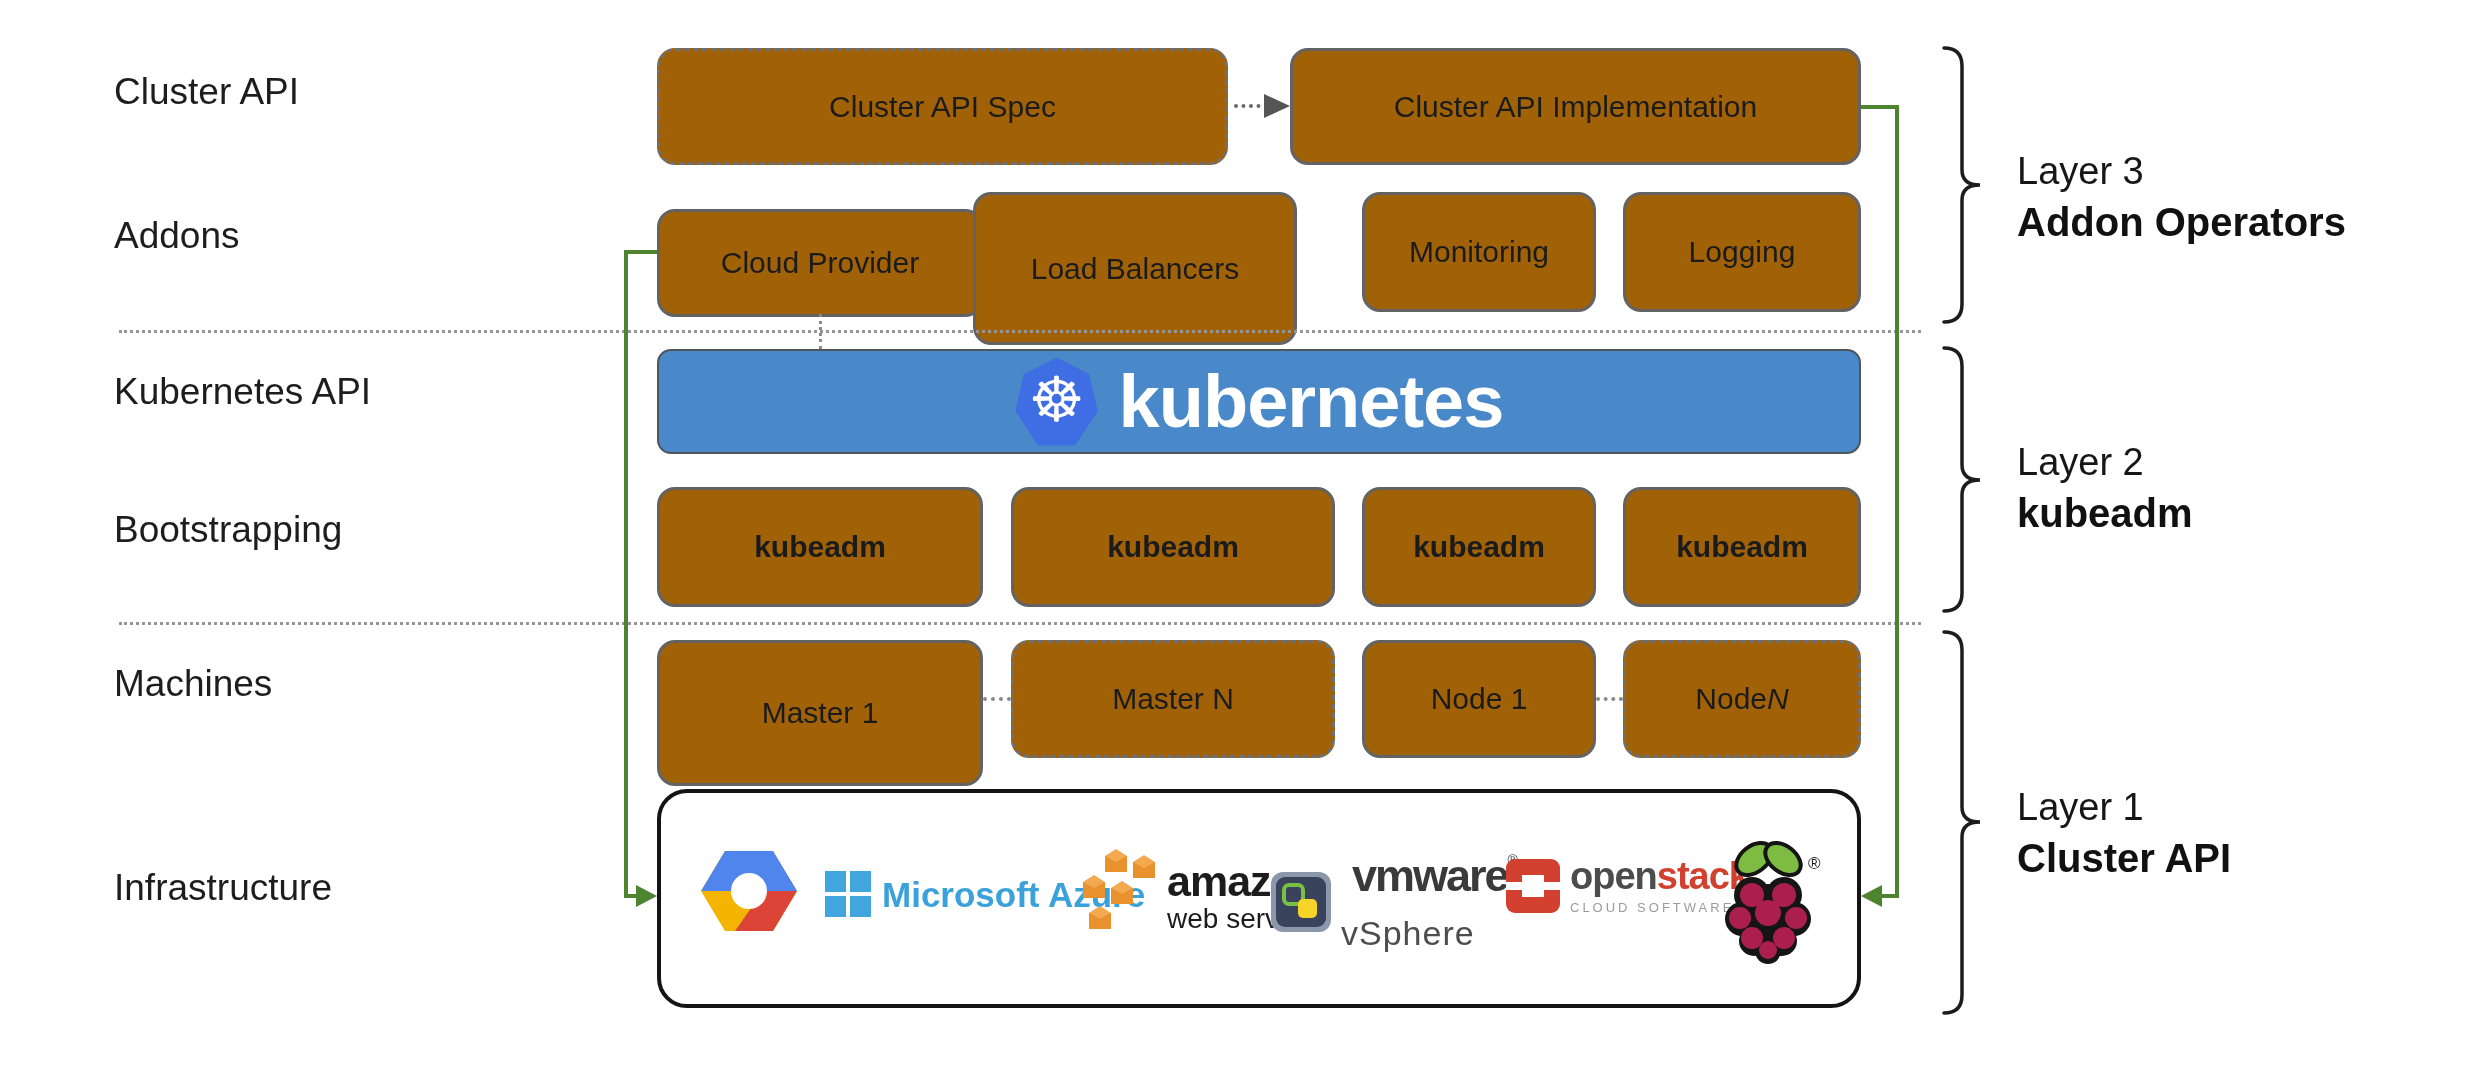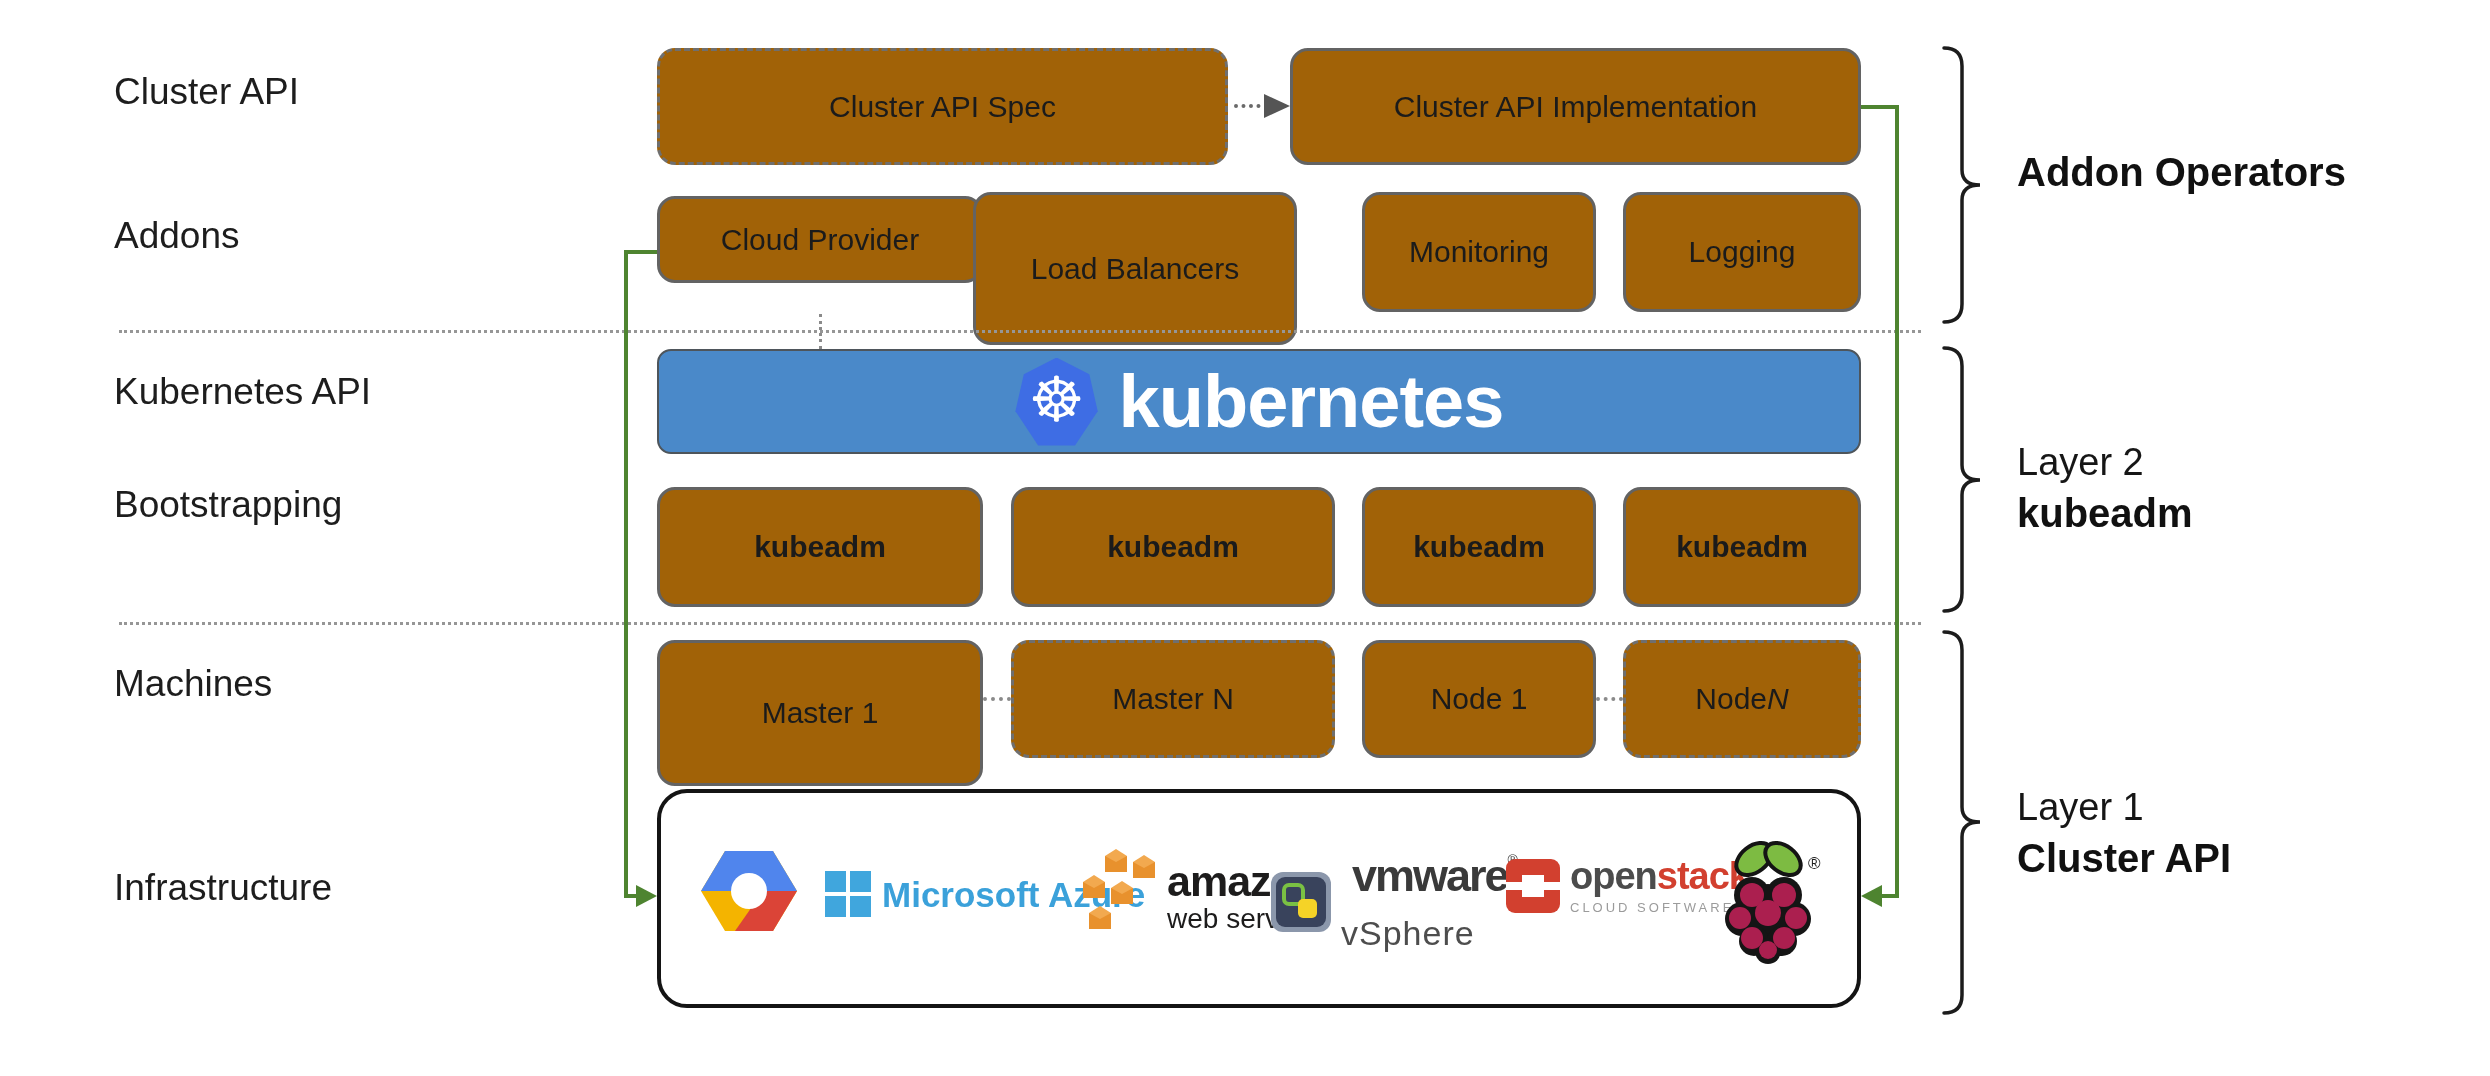--- a/index.html
+++ b/index.html
@@ -65,30 +65,30 @@
   svg.overlay{position:absolute;left:0;top:0;pointer-events:none;}
 </style>
 </head>
 <body>
 
 <div class="canvas">
 
   <div class="rowlabel" style="top:68px">Cluster API</div>
   <div class="rowlabel" style="top:212px">Addons</div>
   <div class="rowlabel" style="top:368px">Kubernetes API</div>
-  <div class="rowlabel" style="top:481px">Bootstrapping</div>
+  <div class="rowlabel" style="top:506px">Bootstrapping</div>
   <div class="rowlabel" style="top:660px">Machines</div>
   <div class="rowlabel" style="top:864px">Infrastructure</div>
 
   <div class="box dashedbox" style="left:657px;top:48px;width:571px;height:117px">Cluster API Spec</div>
   <div class="dotline" style="left:1234px;top:104px;width:34px"></div>
   <div class="arrowhead-right" style="left:1264px;top:94px"></div>
   <div class="box" style="left:1290px;top:48px;width:571px;height:117px">Cluster API Implementation</div>
 
-  <div class="box" style="left:657px;top:196px;width:326px;height:87px">Cloud Provider</div>
+  <div class="box" style="left:657px;top:209px;width:326px;height:108px">Cloud Provider</div>
   <div class="box" style="left:973px;top:192px;width:324px;height:153px">Load Balancers</div>
   <div class="box" style="left:1362px;top:192px;width:234px;height:120px">Monitoring</div>
   <div class="box" style="left:1623px;top:192px;width:238px;height:120px">Logging</div>
 
   <div class="sep" style="left:119px;top:330px;width:1802px"></div>
   <div class="vdot" style="left:819px;top:314px;height:35px"></div>
   <div class="sep" style="left:119px;top:622px;width:1802px"></div>
 
   <div class="banner">
     <div class="hepta">
@@ -229,20 +229,21 @@
     </g>
     <polygon points="1861,896 1882,885 1882,907" fill="#4e8430"></polygon>
     <g stroke="#1c1c1c" stroke-width="3.5" fill="none" stroke-linecap="round">
       <path d="M1944,48 Q1962,48 1962,66 L1962,170 Q1962,185 1980,185 Q1962,185 1962,200 L1962,304 Q1962,322 1944,322"></path>
       <path d="M1944,348 Q1962,348 1962,366 L1962,465 Q1962,480 1980,480 Q1962,480 1962,495 L1962,593 Q1962,611 1944,611"></path>
       <path d="M1944,632 Q1962,632 1962,650 L1962,807 Q1962,822 1980,822 Q1962,822 1962,837 L1962,995 Q1962,1013 1944,1013"></path>
     </g>
   </svg>
 
   <div class="layer" style="top:146px">
+    <div class="l1">Layer 3</div>
     <div class="l2">Addon Operators</div>
   </div>
   <div class="layer" style="top:437px">
     <div class="l1">Layer 2</div>
     <div class="l2">kubeadm</div>
   </div>
   <div class="layer" style="top:782px">
     <div class="l1">Layer 1</div>
     <div class="l2">Cluster API</div>
   </div>

